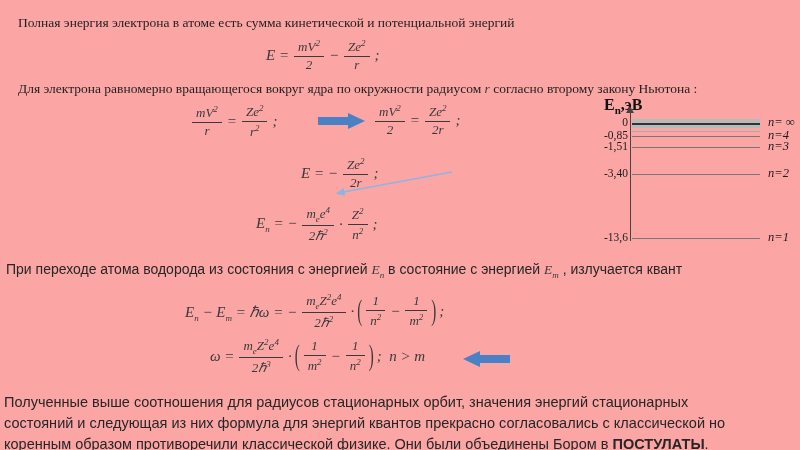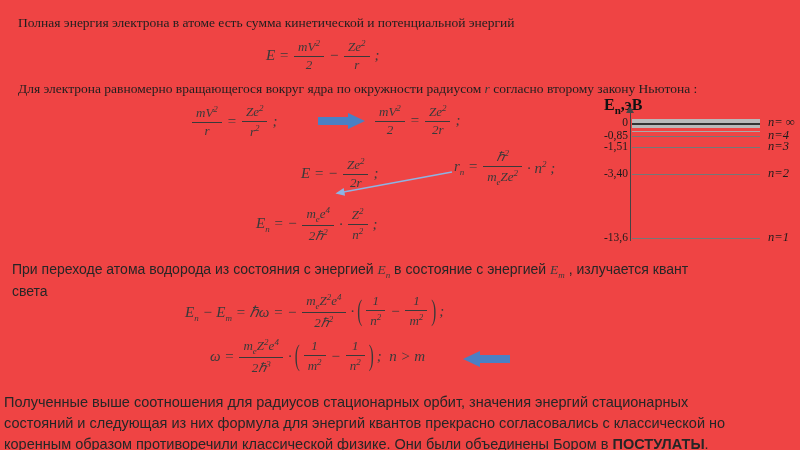--- a/index.html
+++ b/index.html
@@ -1,16 +1,16 @@
 <!DOCTYPE html>
 <html><head>
 <meta charset="utf-8">
 <style>
   html,body{margin:0;padding:0;background:#fff;}
-  #slide{position:relative;width:800px;height:450px;background:#ef4444;overflow:hidden;
+  #slide{position:relative;width:800px;height:450px;background:#fca5a5;overflow:hidden;
          font-family:"Liberation Sans",sans-serif;color:#262626;}
   .abs{position:absolute;}
   .serif{font-family:"Liberation Serif",serif;font-size:13.5px;color:#1f1f1f;white-space:nowrap;}
   .sans{font-size:14px;color:#262626;}
   .formula{position:absolute;font-family:"Liberation Serif",serif;font-style:italic;
            font-size:15px;color:#3a3a3a;white-space:nowrap;}
   .formula .mtx{display:inline-block;vertical-align:middle;margin:0 2px;}
   .frac{display:inline-block;vertical-align:middle;text-align:center;margin:0 3px;font-size:13px;line-height:1.15;}
   .frac .num{display:block;padding:0 4px 1px;border-bottom:1px solid #3a3a3a;}
   .frac .den{display:block;padding:1px 4px 0;}
@@ -56,38 +56,36 @@
   <div class="formula" style="left:189px;top:103px;"><span class="frac"><span class="num">mV<sup>2</sup></span><span class="den">r</span></span><span class="mtx">=</span><span class="frac"><span class="num">Ze<sup>2</sup></span><span class="den">r<sup>2</sup></span></span><span class="mtx">;</span></div>
 
   <svg class="abs" style="left:318px;top:112px;" width="48" height="18" viewBox="0 0 48 18">
     <polygon points="0,5 30,5 30,1 47,9 30,17 30,13 0,13" fill="#4a80c4"></polygon>
   </svg>
 
   <div class="formula" style="left:372px;top:103px;"><span class="frac"><span class="num">mV<sup>2</sup></span><span class="den">2</span></span><span class="mtx">=</span><span class="frac"><span class="num">Ze<sup>2</sup></span><span class="den">2r</span></span><span class="mtx">;</span></div>
 
   <div class="formula" style="left:299px;top:156px;"><span class="mtx">E = −</span><span class="frac"><span class="num">Ze<sup>2</sup></span><span class="den">2r</span></span><span class="mtx">;</span></div>
 
-  <div class="formula" style="left:452px;top:148px;"><span class="mtx">r<sub>n</sub> =</span><span class="frac"><span class="num">ℏ<sup>2</sup></span><span class="den">m<sub>e</sub>Ze<sup>2</sup></span></span><span class="mtx">· n<sup>2</sup> ;</span></div>
 
   <svg class="abs" style="left:330px;top:160px;" width="130" height="40" viewBox="0 0 130 40">
     <defs>
       <marker id="ah" markerWidth="8" markerHeight="8" refX="2" refY="3" orient="auto">
         <path d="M7,0 L0,3 L7,6 z" fill="#8eb4e3"></path>
       </marker>
     </defs>
     <line x1="8" y1="33" x2="122" y2="12" stroke-width="1.3" marker-start="url(#ah)" stroke="#8eb4e3"></line>
   </svg>
 
   <div class="formula" style="left:254px;top:205px;"><span class="mtx">E<sub>n</sub> = −</span><span class="frac"><span class="num">m<sub>e</sub>e<sup>4</sup></span><span class="den">2ℏ<sup>2</sup></span></span><span class="mtx">·</span><span class="frac"><span class="num">Z<sup>2</sup></span><span class="den">n<sup>2</sup></span></span><span class="mtx">;</span></div>
 
-  <div class="abs sans" style="left:12px;top:261px;line-height:16px;">
+  <div class="abs sans" style="left:6px;top:261px;line-height:16px;">
     <div class="bline">
       <span>При переходе атома водорода из состояния с энергией </span><span class="mathi">E<sub>n</sub></span><span> в состояние с энергией </span><span class="mathi">E<sub>m</sub></span><span> , излучается квант</span>
     </div>
-    <div class="bline">света</div>
   </div>
 
   <div class="formula" style="left:183px;top:292px;"><span class="mtx">E<sub>n</sub> − E<sub>m</sub> = ℏω = −</span><span class="frac"><span class="num">m<sub>e</sub>Z<sup>2</sup>e<sup>4</sup></span><span class="den">2ℏ<sup>2</sup></span></span><span class="mtx">·</span><span class="paren">(</span><span class="frac"><span class="num">1</span><span class="den">n<sup>2</sup></span></span><span class="mtx">−</span><span class="frac"><span class="num">1</span><span class="den">m<sup>2</sup></span></span><span class="paren">)</span><span class="mtx">;</span></div>
 
   <div class="formula" style="left:208px;top:337px;"><span class="mtx">ω =</span><span class="frac"><span class="num">m<sub>e</sub>Z<sup>2</sup>e<sup>4</sup></span><span class="den">2ℏ<sup>3</sup></span></span><span class="mtx">·</span><span class="paren">(</span><span class="frac"><span class="num">1</span><span class="den">m<sup>2</sup></span></span><span class="mtx">−</span><span class="frac"><span class="num">1</span><span class="den">n<sup>2</sup></span></span><span class="paren">)</span><span class="mtx">; n &gt; m</span></div>
 
   <svg class="abs" style="left:462px;top:350px;" width="48" height="18" viewBox="0 0 48 18">
     <polygon points="48,5 18,5 18,1 1,9 18,17 18,13 48,13" fill="#4a80c4"></polygon>
   </svg>
 

